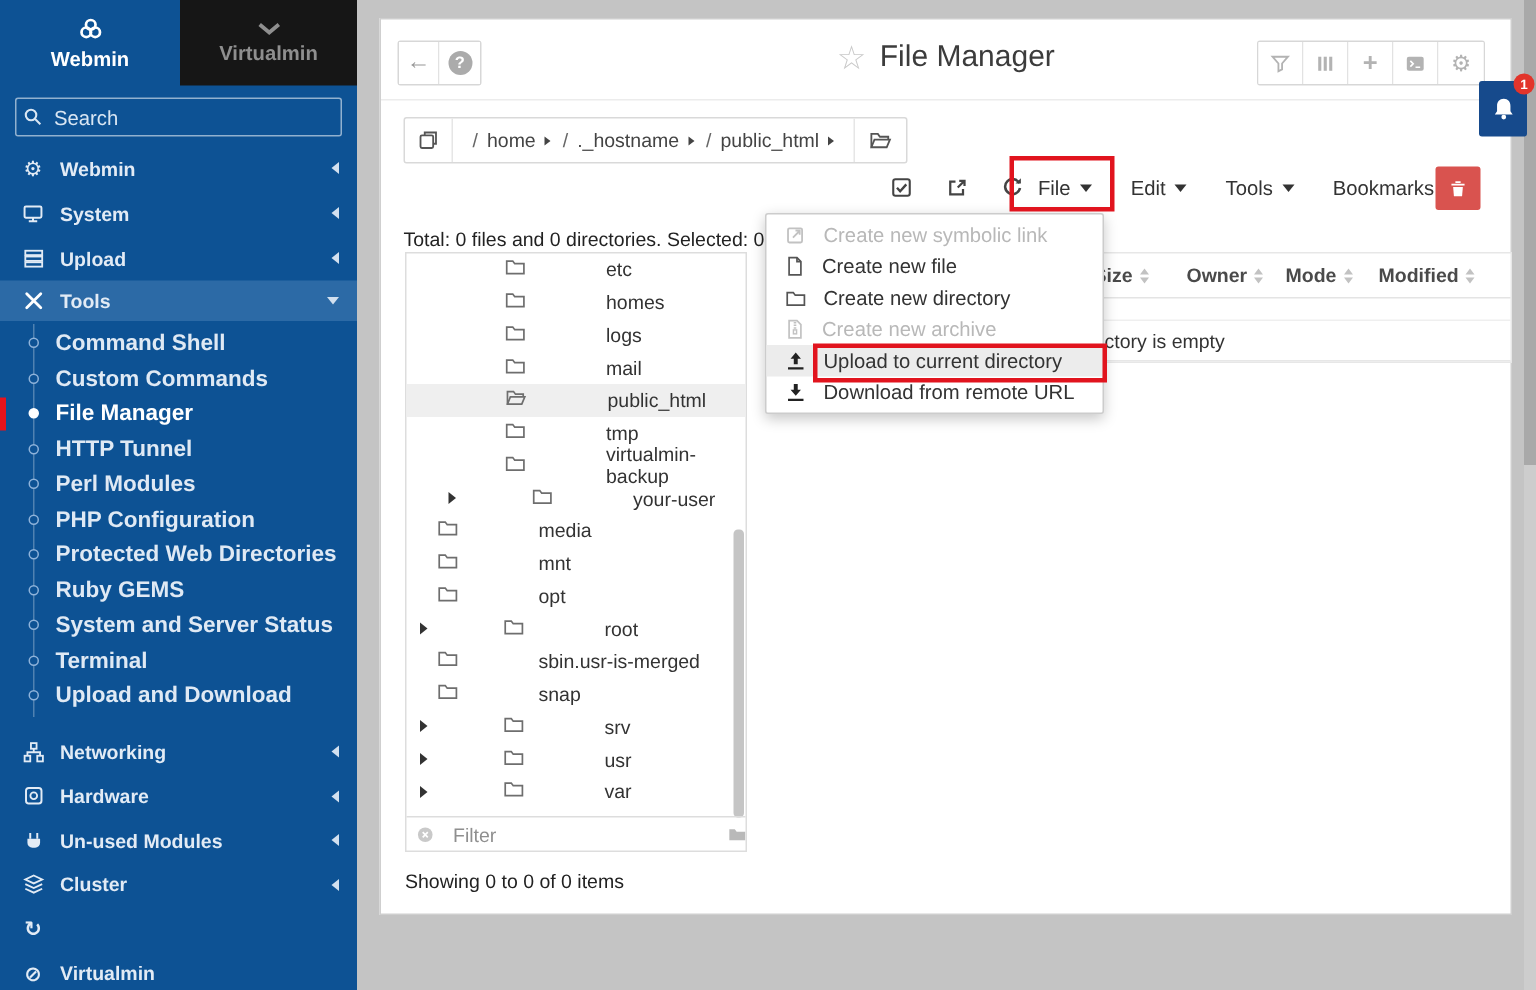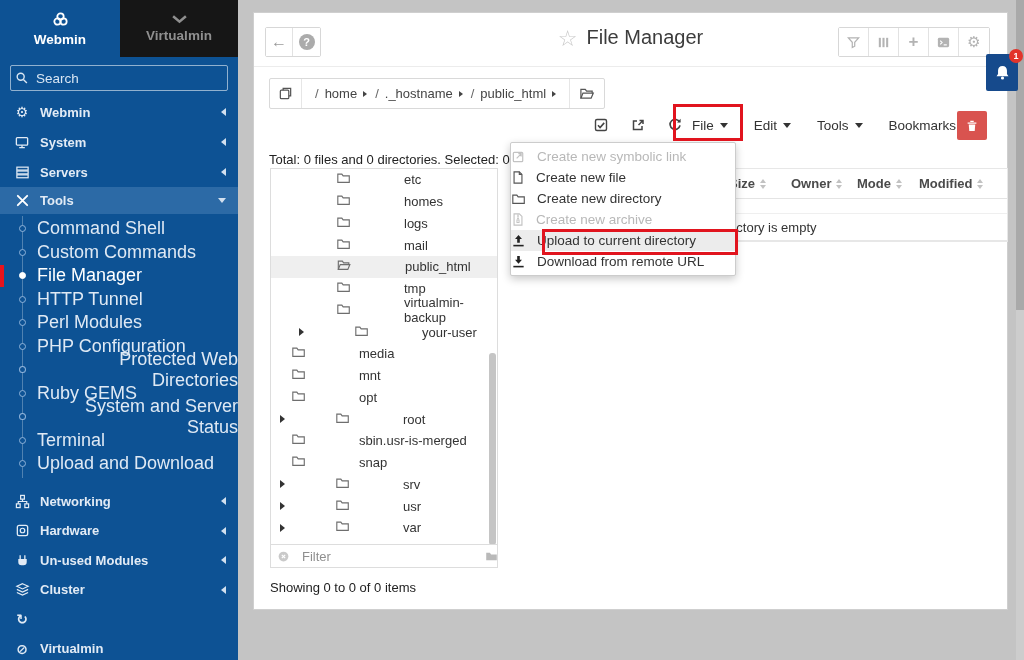--- a/index.html
+++ b/index.html
@@ -18,21 +18,21 @@
   .search-box input { background:transparent; border:none; outline:none; color:#d9e6f3; font-size:13.5px; width:150px; font-family:inherit; }
   .search-box input::placeholder { color:#d9e6f3; opacity:1; }
   .cat { height:30px; display:flex; align-items:center; padding:0 12px 0 13px; color:#e2ebf5; font-size:13px; font-weight:700; cursor:pointer; }
   .cat .ico { width:18px; margin-right:9px; }
   .cat .cat-label { flex:1; }
   .cat.tools-open { background:#2c6aa6; height:27px; }
   .tri-left { width:0; height:0; border-top:4px solid transparent; border-bottom:4px solid transparent; border-right:5px solid #d2e0ef; }
   .tri-down { width:0; height:0; border-left:4px solid transparent; border-right:4px solid transparent; border-top:5px solid #d2e0ef; }
   .submenu { position:relative; padding:3px 0 4px 0; }
   .submenu::before { content:""; position:absolute; left:22px; top:2px; bottom:2px; width:1px; background:rgba(255,255,255,.28); }
-  .sub-item { position:relative; height:23.5px; display:flex; align-items:center; color:#dfe9f4; font-size:18px; font-weight:400; cursor:pointer;text-align:right; }
+  .sub-item { position:relative; height:23.5px; display:flex; align-items:center; color:#dfe9f4; font-size:15px; font-weight:700; cursor:pointer; }
   .sub-item .bullet { position:relative; z-index:2; width:7px; height:7px; border:1px solid #8fb3da; border-radius:50%; background:#0d5294; margin:0 11px 0 19px; }
   .sub-item.active .bullet { background:#fff; border-color:#fff; }
   .sub-item.active::before { content:""; position:absolute; left:0; top:1px; bottom:1px; width:4px; background:#e8131c; }
   .sub-item.active { color:#fff; }
   .cats-bottom { margin-top:7px; }
   .cats-bottom .cat { height:29.5px; }
   .glyph { font-size:14px; line-height:1; }
 
   
   .panel { position:absolute; left:253px; top:12px; width:755px; height:598px; background:#fff; border:1px solid #cfcfcf; z-index:5; }
@@ -93,21 +93,21 @@
   .ft-col { display:flex; align-items:center; gap:5px; }
   .col-size{width:62px;} .col-owner{width:66px;} .col-mode{width:62px;} .col-mod{width:88px;}
   .sort { display:flex; flex-direction:column; gap:2px; }
   .sort .up { width:0;height:0;border-left:3.5px solid transparent;border-right:3.5px solid transparent;border-bottom:4px solid #c2c2c2; }
   .sort .dn { width:0;height:0;border-left:3.5px solid transparent;border-right:3.5px solid transparent;border-top:4px solid #c2c2c2; }
   .ft-parent { height:15px; border-bottom:1px solid #efefef; display:flex; align-items:center; padding-left:8px; }
   .ft-empty { height:27px; border-bottom:1px solid #e7e7e7; display:flex; align-items:center; justify-content:center; font-size:13px; color:#333; }
 
   
   .dropdown { position:absolute; left:510px; top:142px; width:226px; background:#fff; border:1px solid #ccc; border-radius:2px; box-shadow:0 3px 9px rgba(0,0,0,.22); z-index:50; padding:3px 0; }
-  .dd-item { position:relative; height:21px; display:flex; align-items:center; gap:11px; padding:0 0; font-size:13.5px; color:#333; cursor:pointer; }
+  .dd-item { position:relative; height:21px; display:flex; align-items:center; gap:11px; padding:0 12px; font-size:13.5px; color:#333; cursor:pointer; }
   .dd-item.disabled { color:#b8b8b8; cursor:default; }
   .dd-item.hover { background:#ececec; }
   .dd-redbox { position:absolute; left:31px; top:86px; width:196px; height:26px; border:3px solid #e1141e; z-index:60; pointer-events:none; }
 
   .redbox-file { position:absolute; left:673px; top:104px; width:70px; height:37px; border:3px solid #e1141e; z-index:70; pointer-events:none; }
 
   
   .bell { position:absolute; left:986px; top:54px; width:32px; height:37px; background:#164a8c; border-radius:2px; display:flex; align-items:center; justify-content:center; z-index:40; cursor:pointer; }
   .bell-badge { position:absolute; top:-5px; right:-5px; width:14px; height:14px; border-radius:50%; background:#e2342b; color:#fff; font-size:9px; font-weight:700; display:flex; align-items:center; justify-content:center; }
   .page-scroll { position:absolute; right:0; top:0; width:8px; height:660px; background:#cdcdcd; z-index:30; }
@@ -169,21 +169,21 @@
     <div class="cat">
       <span class="ico">
         <svg width="15" height="15" viewBox="0 0 16 16">
             <g fill="none" stroke="#e2ebf5" stroke-width="1.3">
               <rect x="2" y="2.3" width="12" height="3.1"></rect>
               <rect x="2" y="6.4" width="12" height="3.1"></rect>
               <rect x="2" y="10.5" width="12" height="3.1"></rect>
             </g>
           </svg>
       </span>
-      <span class="cat-label">Servers</span>
+      <span class="cat-label">Upload</span>
       <span class="tri-left"></span>
     </div>
 
     <div class="cat tools-open">
       <span class="ico">
         <svg width="15" height="15" viewBox="0 0 16 16">
             <path d="M3 3l10 10M13 3L3 13" stroke="#fff" stroke-width="2" stroke-linecap="round"></path>
           </svg>
       </span>
       <span class="cat-label">Tools</span>

